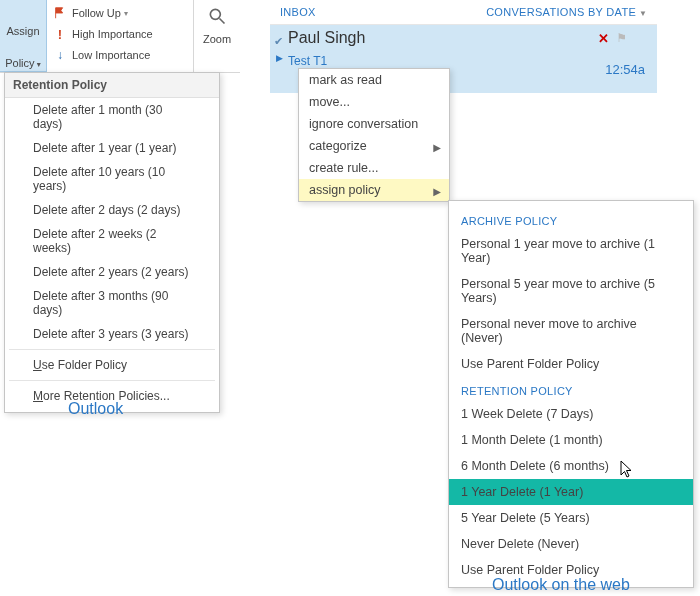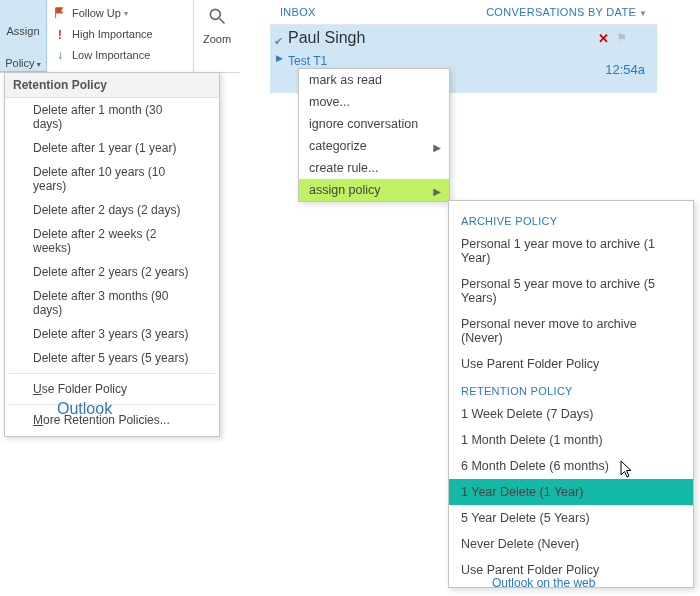--- a/index.html
+++ b/index.html
@@ -79,21 +79,21 @@
     padding: 5px 24px 5px 28px;
     color: #444;
     cursor: default;
     font-size: 12px;
   }
   .ret-item.sel { background: #cfe5f5; }
   .ret-sep { height:1px; background:#e4e4e4; margin: 3px 4px; }
   .ret-item .u { text-decoration: underline; }
   .outlook-label {
     position: absolute;
-    left: 57px; top: 400px;
+    left: 68px; top: 400px;
     color: #2b78c5;
     font-size: 16px;
     text-align: right;
   }
 
   
   .right-wrap {
     position: absolute;
     left: 270px; top: 0;
     width: 387px;
@@ -127,21 +127,21 @@
     position: absolute;
     left: 298px; top: 68px;
     width: 150px;
     border: 1px solid #c5c5c5;
     background: #fff;
     box-shadow: 2px 2px 6px rgba(0,0,0,0.15);
     font-size: 12.5px;
     color: #444;
   }
   .ctx-item { padding: 4px 10px; cursor: default; position: relative; }
-  .ctx-item.sel { background: #bef264; }
+  .ctx-item.sel { background: #fef9c3; }
   .ctx-item .arr { position:absolute; right:8px; top:7px; color:#666; font-size:10px; }
 
   
   .sub {
     position: absolute;
     left: 448px; top: 200px;
     width: 244px;
     border: 1px solid #c5c5c5;
     background: #fff;
     box-shadow: 2px 2px 6px rgba(0,0,0,0.15);
@@ -149,21 +149,21 @@
     color: #444;
     padding: 6px 0 4px 0;
   }
   .sub-hdr { color:#2b78c5; font-size:11px; letter-spacing:0.3px; padding: 8px 12px 4px 12px; }
   .sub-item { padding: 6px 12px; cursor:default; }
   .sub-item.sel { background:#14b8a6; }
   .owa-label {
     position:absolute;
     left: 492px; top: 576px;
     color:#2b78c5;
-    font-size:12px;
+    font-size:16px;
   }
   .cursor {
     position:absolute;
     left: 620px; top: 460px;
     width: 16px; height: 20px;
     pointer-events: none;
   }
 </style>
 </head>
 <body>
@@ -213,21 +213,20 @@
     <div class="ret-header">Retention Policy</div>
     <div id="ret-items">
         <div class="ret-item">Delete after 1 month (30 days)</div>
         <div class="ret-item">Delete after 1 year (1 year)</div>
         <div class="ret-item">Delete after 10 years (10 years)</div>
         <div class="ret-item">Delete after 2 days (2 days)</div>
         <div class="ret-item">Delete after 2 weeks (2 weeks)</div>
         <div class="ret-item">Delete after 2 years (2 years)</div>
         <div class="ret-item">Delete after 3 months (90 days)</div>
         <div class="ret-item">Delete after 3 years (3 years)</div>
-        <div class="ret-item">Delete after 5 years (5 years)</div>
       </div>
     <div class="ret-sep"></div>
     <div class="ret-item"><span class="u">U</span><span id="ufp-rest">se Folder Policy</span></div>
     <div class="ret-sep"></div>
     <div class="ret-item"><span class="u">M</span><span id="more-rest">ore Retention Policies...</span></div>
   </div>
 </div>
 <div class="outlook-label">Outlook</div>
 
 <div class="right-wrap">

